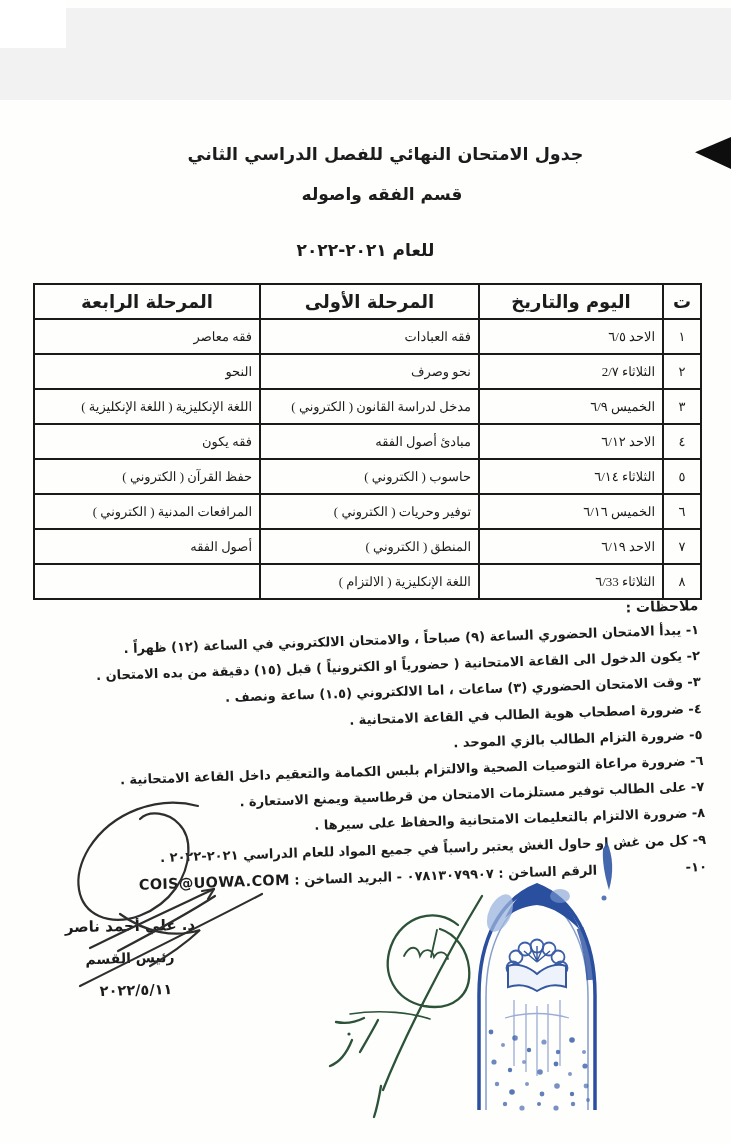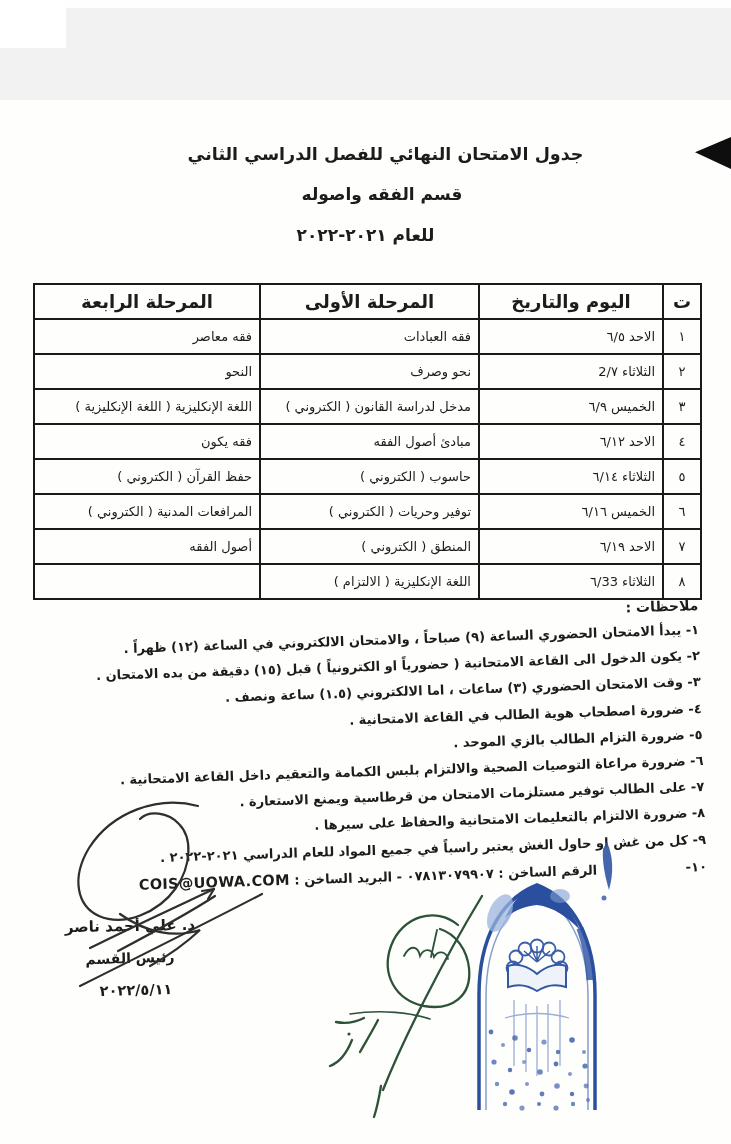--- a/index.html
+++ b/index.html
@@ -10,27 +10,27 @@
   }
   .scan-band{position:absolute;left:0;top:8px;width:731px;height:92px;background:#f2f2f3;}
   .corner-white{position:absolute;left:0;top:0;width:66px;height:48px;background:#ffffff;}
   .corner-fold{position:absolute;right:0;top:137px;width:36px;height:32px;background:#0e0e0e;
     clip-path:polygon(100% 0,100% 100%,0 48%);}
 
   
   .title{position:absolute;top:144px;left:0;width:731px;text-align:center;font-weight:bold;}
   .title .t1{font-size:17.5px;letter-spacing:.2px;margin-left:40px;}
   .title .t2{font-size:17px;margin-top:20px;margin-left:33px;}
-  .title .t3{font-size:17px;margin-top:21px;}
+  .title .t3{font-size:17px;margin-top:36px;}
 
   
   .exam-table{position:absolute;top:283px;right:29px;border-collapse:collapse;table-layout:fixed;}
   .exam-table th,.exam-table td{border:2px solid #1a1a1a;}
   .exam-table th{height:33px;font-size:18px;font-weight:bold;text-align:center;padding:0 4px;}
-  .exam-table td{height:33px;font-size:13px;padding:0 7px;text-align:right;vertical-align:middle;}
+  .exam-table td{height:33px;font-size:13px;padding:0 7px;text-align:right;vertical-align:middle;font-family:Liberation Serif, serif;}
   .exam-table td.num{text-align:center;padding:0 2px;font-size:13px;}
 
   
   .notes{position:absolute;top:597px;right:33px;width:645px;
     transform:rotate(-1.9deg);transform-origin:top right;}
   .notes-title{font-size:14px;font-weight:bold;margin-bottom:9px;}
   .note{font-size:13px;font-weight:bold;white-space:nowrap;height:26.2px;text-align:right;}
   .note-hotline{font-size:13px;font-weight:bold;white-space:nowrap;text-align:right;}
   .note-hotline .num{margin-left:84px;}
   .note-hotline .phone{font-weight:bold;}

